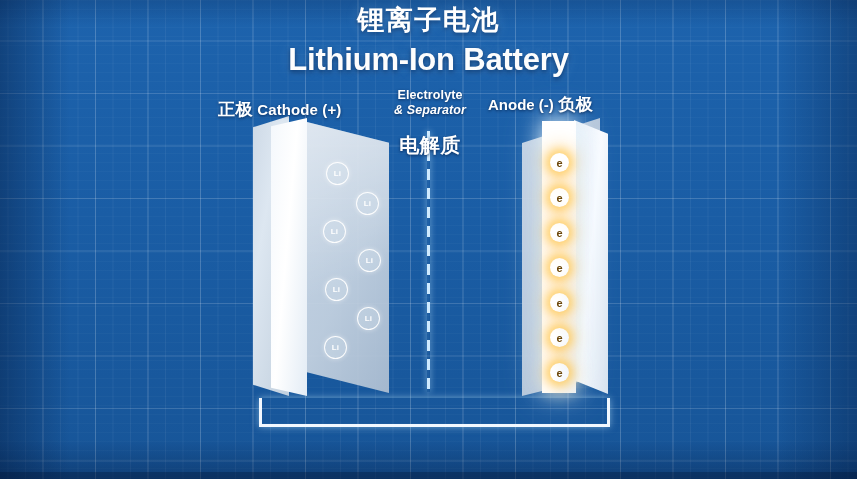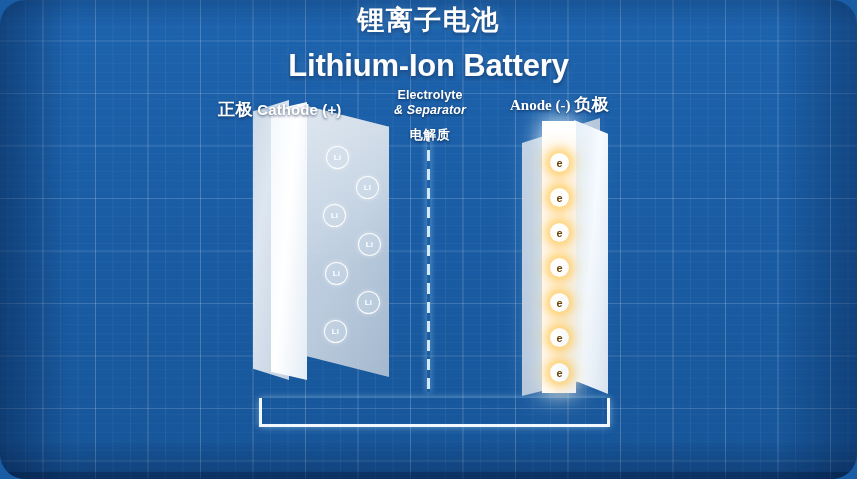--- a/index.html
+++ b/index.html
@@ -1,21 +1,21 @@
 <!DOCTYPE html>
 <html><head>
 <meta charset="utf-8">
 <style>
   html,body{margin:0;padding:0;}
   body{
     width:857px;height:479px;overflow:hidden;
     font-family:"Liberation Sans","DejaVu Sans",sans-serif;
     background:#1a5da5;
   }
-  #stage{position:relative;width:857px;height:479px;overflow:hidden;background:#1b5fa8;border-radius:25px;}
+  #stage{position:relative;width:857px;height:479px;overflow:hidden;background:#1b5fa8;}
 
   
   .bg-base{position:absolute;inset:0;background:
       linear-gradient(180deg,#1d63ad 0%, #1a5da5 45%, #175598 100%);}
   .bg-grid{position:absolute;inset:-4px;
     background-image:
       linear-gradient(to right, rgba(255,255,255,.16) 1px, transparent 1px),
       linear-gradient(to bottom, rgba(255,255,255,.16) 1px, transparent 1px);
     background-size:52.5px 52.5px;
     background-position:-6px -8px;
@@ -43,51 +43,51 @@
 
   
   .title-wrap{position:absolute;left:0;right:0;top:4px;text-align:center;z-index:6;}
   .title-cn{
     font-size:27px;font-weight:700;color:#ffffff;letter-spacing:1.5px;
     line-height:32px;
     text-shadow:0 2px 4px rgba(0,25,65,.55), 0 0 12px rgba(150,205,255,.35);
   }
   .title-en{
     font-size:31px;font-weight:700;color:#fdfdfd;letter-spacing:-.2px;
-    line-height:36px;margin-top:12px;
+    line-height:36px;margin-top:6px;
     text-shadow:0 2px 5px rgba(0,25,65,.6), 0 0 14px rgba(150,205,255,.3);
   }
 
   
   .lbl{position:absolute;z-index:6;color:#ffffff;font-weight:700;
        text-shadow:0 1px 3px rgba(0,25,65,.75);white-space:nowrap;}
   .lbl-cathode{left:218px;top:98px;font-size:15.5px;}
   .lbl-cathode .cn{font-size:17px;letter-spacing:.5px;}
   .lbl-cathode .en{font-size:15px;letter-spacing:.1px;}
-  .lbl-anode{left:510px;top:93px;font-size:15.5px;font-family:Liberation Serif, serif;}
+  .lbl-anode{left:488px;top:93px;font-size:15.5px;}
   .lbl-anode .en{font-size:15px;}
   .lbl-anode .cn{font-size:17px;letter-spacing:.5px;}
   .lbl-elec{left:380px;top:88px;width:100px;text-align:center;}
   .lbl-elec .l1{font-size:12.5px;line-height:15px;letter-spacing:.1px;}
   .lbl-elec .l2{font-size:12.5px;line-height:15px;letter-spacing:.1px;font-style:italic;}
-  .lbl-elec .l3{font-size:13px;line-height:21px;margin-top:6px;letter-spacing:.5px;}
+  .lbl-elec .l3{font-size:20px;line-height:21px;margin-top:17px;letter-spacing:.5px;}
 
   
   .sep{position:absolute;left:427px;top:131px;width:3px;height:261px;z-index:5;
        background:repeating-linear-gradient(to bottom,
           #cfeaff 0px,#cfeaff 11px, rgba(0,0,0,0) 11px, rgba(0,0,0,0) 19px);
        box-shadow:0 0 6px rgba(190,230,255,.65);}
 
   
   .wire{position:absolute;left:259px;top:398px;width:345px;height:26px;z-index:4;
         border-left:3px solid #f2f8ff;border-right:3px solid #f2f8ff;border-bottom:3px solid #f2f8ff;
         box-shadow:0 0 7px rgba(200,235,255,.5);}
 
   
-  .cathode{position:absolute;left:253px;top:100px;width:140px;height:280px;z-index:5;}
+  .cathode{position:absolute;left:253px;top:116px;width:140px;height:280px;z-index:5;}
   .cath-backplate{position:absolute;left:0;top:0;width:36px;height:280px;
     background:linear-gradient(100deg,#cdd9e6 0%,#dde7f1 35%,#c2d0de 100%);
     clip-path:polygon(0% 4%, 100% 0%, 100% 100%, 0% 96%);
     filter:drop-shadow(0 2px 4px rgba(0,20,55,.35));}
   .cath-slab{position:absolute;left:18px;top:2px;width:36px;height:278px;
     background:linear-gradient(95deg,#f4f8fc 0%,#ffffff 45%,#e3ecf5 100%);
     clip-path:polygon(0% 3%, 100% 0%, 100% 100%, 0% 97%);
     box-shadow:0 0 14px rgba(225,240,255,.55);}
   .cath-face{position:absolute;left:50px;top:5px;width:86px;height:272px;
     background:linear-gradient(115deg,#d2dde9 0%, #c6d3e1 55%, #aebfd2 100%);

